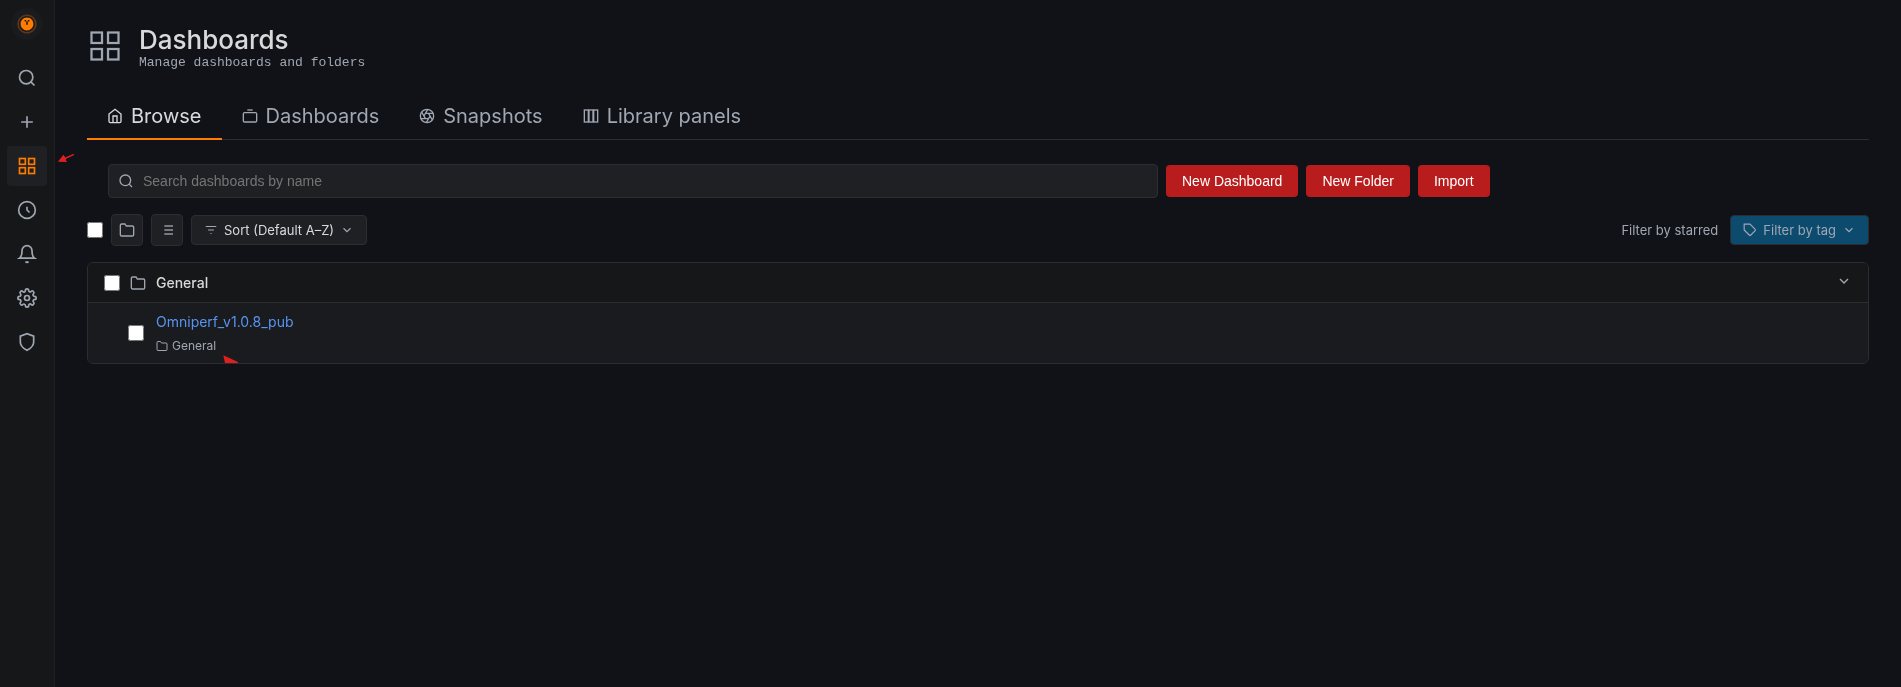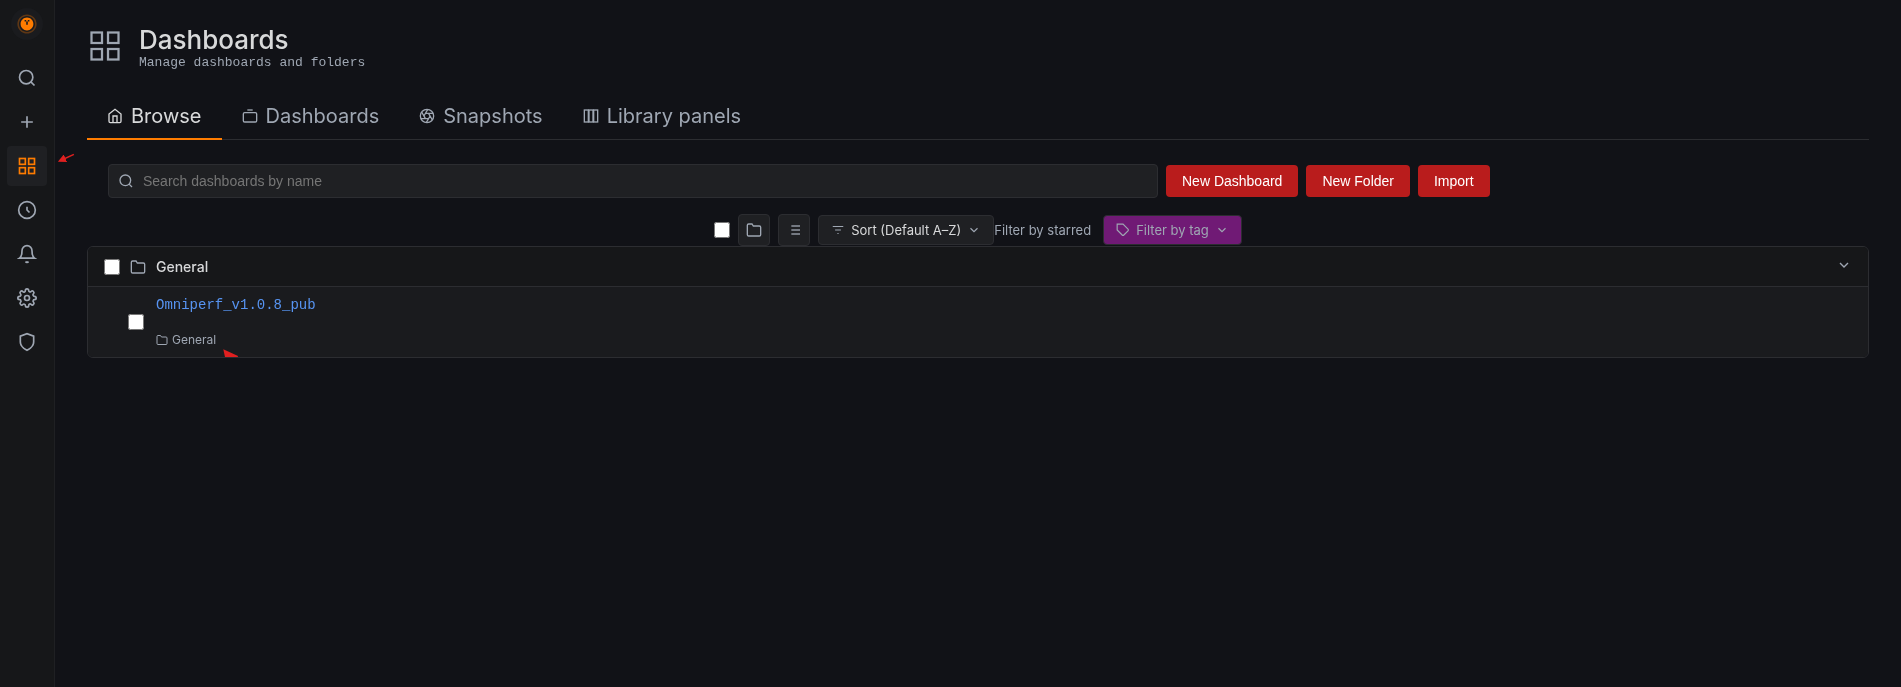--- a/index.html
+++ b/index.html
@@ -148,21 +148,22 @@
     }
     .btn-primary {
       background: #b91c1c;
       color: #fff;
     }
 
     
     .controls-row {
       display: flex;
       align-items: center;
-      justify-content: center;
+      justify-content: space-between;
+      margin-bottom: 16px;
     }
     .controls-left {
       display: flex;
       align-items: center;
       gap: 8px;
     }
     .controls-right {
       display: flex;
       align-items: center;
       gap: 12px;
@@ -202,21 +203,21 @@
     .sort-dropdown svg { width: 14px; height: 14px; color: #9fa7b3; }
 
     .filter-label {
       font-size: 13px;
       color: #9fa7b3;
     }
     .filter-tag-btn {
       display: flex;
       align-items: center;
       gap: 6px;
-      background: #701a75;
+      background: #0c4a6e;
       border: 1px solid #2c2d31;
       border-radius: 4px;
       padding: 6px 12px;
       cursor: pointer;
       color: #9fa7b3;
       font-size: 13px;
     }
     .filter-tag-btn svg { width: 14px; height: 14px; }
 
     
@@ -260,22 +261,21 @@
       width: 16px;
       height: 16px;
       accent-color: #1f60c4;
       cursor: pointer;
       flex-shrink: 0;
     }
     .dashboard-item-info { flex: 1; }
     .dashboard-item-name {
       font-size: 14px;
       color: #5794f2;
-      margin-bottom: 19px;
-      font-family: Liberation Mono, monospace;
+      margin-bottom: 8px;
     }
     .dashboard-item-folder {
       display: flex;
       align-items: center;
       gap: 4px;
       font-size: 12px;
       color: #9fa7b3;
     }
     .dashboard-item-folder svg { width: 12px; height: 12px; }
   </style>

